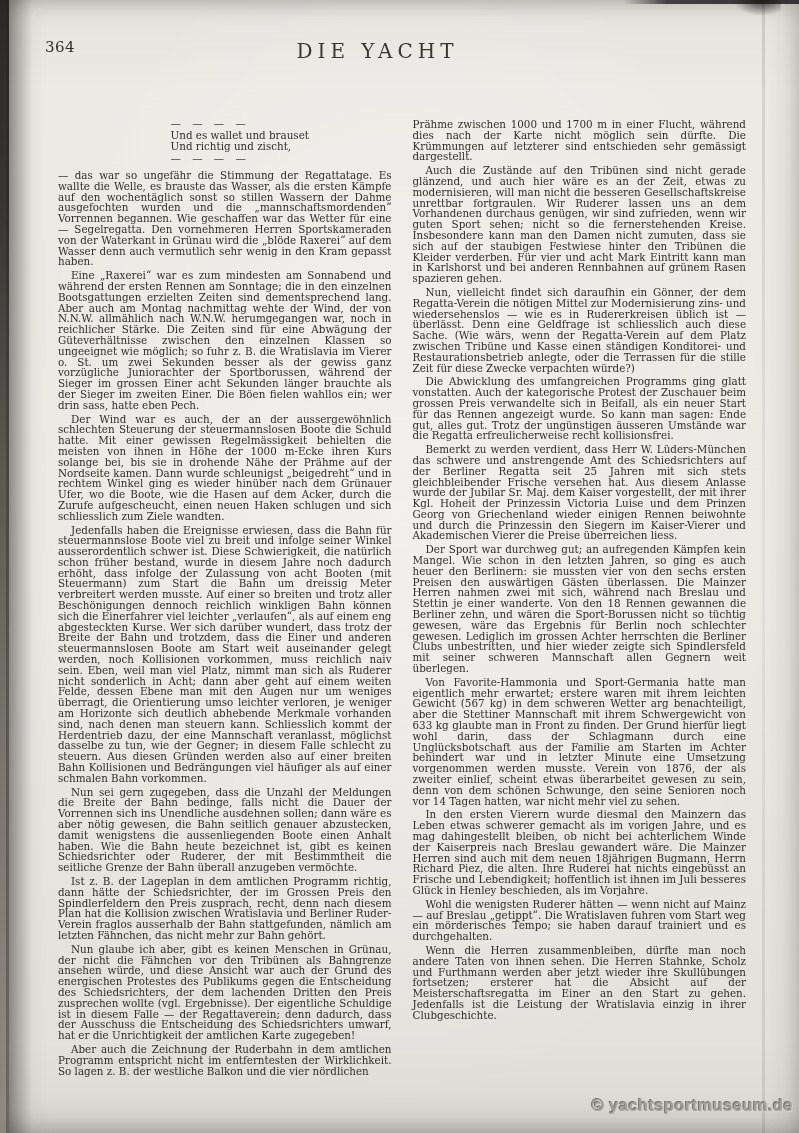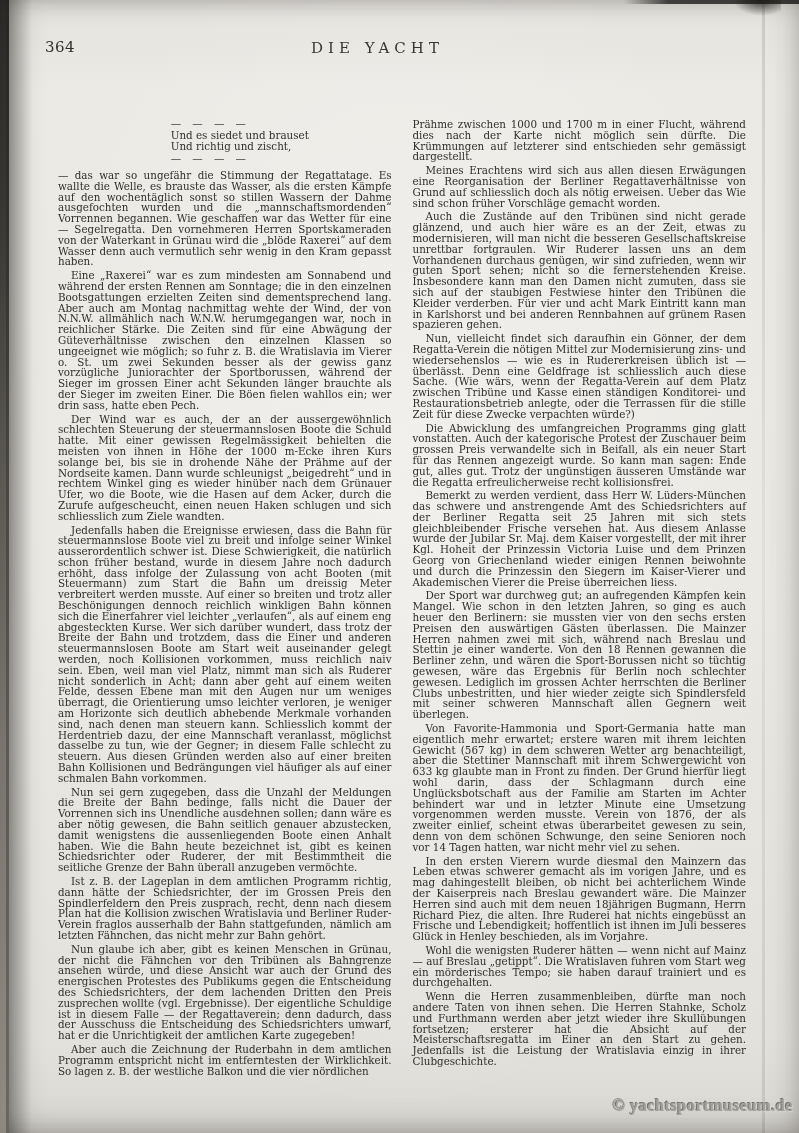--- a/index.html
+++ b/index.html
@@ -40,21 +40,21 @@
   }
   .fold-right{
     position:absolute;right:34px;top:0;width:3px;height:100%;
     background:linear-gradient(180deg, rgba(40,38,34,0.14), rgba(40,38,34,0.05) 50%, rgba(40,38,34,0.12));
   }
   
   .header{position:absolute;top:38px;left:8px;width:100%;height:22px;}
   .page-number{position:absolute;left:37px;top:0;font-size:15px;letter-spacing:0.5px;color:#33312d;}
   .journal-title{
     position:absolute;left:0;right:60px;top:1px;text-align:center;
-    font-size:15px;letter-spacing:5px;color:#3a3733;
+    font-size:20px;letter-spacing:5px;color:#3a3733;
   }
   
   .article-title{
     position:absolute;top:82px;left:60px;right:55px;text-align:center;
     font-size:20px;font-weight:bold;letter-spacing:0.3px;color:#232220;
   }
   
   .columns{
     position:absolute;top:116px;left:55px;right:50px;bottom:40px;
     display:flex;gap:15px;overflow:hidden;
@@ -62,21 +62,21 @@
   .column{flex:1 1 0;font-size:10.35px;line-height:10.8px;text-align:justify;color:#302e2a;}
   .column .para{margin:3px;text-indent:13px;}
   .column .para.flush{text-indent:0;}
   
   .epigraph{text-align:center;margin:2px 0 6px 30px;line-height:11.5px;}
   .epigraph .inner{display:inline-block;text-align:left;}
   .epigraph .dashes{letter-spacing:4px;color:#3a3834;}
   
   .watermark{
     position:absolute;right:6px;top:1096px;
-    font-family:Liberation Serif, serif;font-weight:bold;font-size:16.5px;letter-spacing:0.4px;
+    font-family:Liberation Sans, sans-serif;font-weight:bold;font-size:16.5px;letter-spacing:0.4px;
     color:#a3a19b;
     text-shadow:-1px -1px 0 #75726c, 1px 1px 0 #d6d4cf, 0 0 1px #8a8782;
   }
 </style>
 </head>
 <body>
 
 <div class="page">
 
   <div class="edge-left"></div>
@@ -89,40 +89,39 @@
     <span class="page-number">364</span>
     <span class="journal-title">DIE YACHT</span>
   </div>
 
 
   <div class="columns">
     <div class="column">
       <div class="epigraph">
         <span class="inner">
           <div class="dashes">— — — —</div>
-          <div>Und es siedet und brauset</div>
+          <div>Und es wallet und brauset</div>
           <div>Und richtig und zischt,</div>
           <div class="dashes">— — — —</div>
         </span>
       </div>
       <div>
           <p class="para flush">— das war so ungefähr die Stimmung der Regattatage. Es wallte die Welle, es brauste das Wasser, als die ersten Kämpfe auf den wochentäglich sonst so stillen Wassern der Dahme ausgefochten wurden und die „mannschaftsmordenden“ Vorrennen begannen. Wie geschaffen war das Wetter für eine — Segelregatta. Den vornehmeren Herren Sportskameraden von der Waterkant in Grünau wird die „blöde Raxerei“ auf dem Wasser denn auch vermutlich sehr wenig in den Kram gepasst haben.</p>
           <p class="para">Eine „Raxerei“ war es zum mindesten am Sonnabend und während der ersten Rennen am Sonntage; die in den einzelnen Bootsgattungen erzielten Zeiten sind dementsprechend lang. Aber auch am Montag nachmittag wehte der Wind, der von N.N.W. allmählich nach W.N.W. herumgegangen war, noch in reichlicher Stärke. Die Zeiten sind für eine Abwägung der Güteverhältnisse zwischen den einzelnen Klassen so ungeeignet wie möglich; so fuhr z. B. die Wratislavia im Vierer o. St. um zwei Sekunden besser als der gewiss ganz vorzügliche Juniorachter der Sportborussen, während der Sieger im grossen Einer acht Sekunden länger brauchte als der Sieger im zweiten Einer. Die Böen fielen wahllos ein; wer drin sass, hatte eben Pech.</p>
           <p class="para">Der Wind war es auch, der an der aussergewöhnlich schlechten Steuerung der steuermannslosen Boote die Schuld hatte. Mit einer gewissen Regelmässigkeit behielten die meisten von ihnen in Höhe der 1000 m-Ecke ihren Kurs solange bei, bis sie in drohende Nähe der Prähme auf der Nordseite kamen. Dann wurde schleunigst „beigedreht“ und in rechtem Winkel ging es wieder hinüber nach dem Grünauer Ufer, wo die Boote, wie die Hasen auf dem Acker, durch die Zurufe aufgescheucht, einen neuen Haken schlugen und sich schliesslich zum Ziele wandten.</p>
           <p class="para">Jedenfalls haben die Ereignisse erwiesen, dass die Bahn für steuermannslose Boote viel zu breit und infolge seiner Winkel ausserordentlich schwer ist. Diese Schwierigkeit, die natürlich schon früher bestand, wurde in diesem Jahre noch dadurch erhöht, dass infolge der Zulassung von acht Booten (mit Steuermann) zum Start die Bahn um dreissig Meter verbreitert werden musste. Auf einer so breiten und trotz aller Beschönigungen dennoch reichlich winkligen Bahn können sich die Einerfahrer viel leichter „verlaufen“, als auf einem eng abgesteckten Kurse. Wer sich darüber wundert, dass trotz der Breite der Bahn und trotzdem, dass die Einer und anderen steuermannslosen Boote am Start weit auseinander gelegt werden, noch Kollisionen vorkommen, muss reichlich naiv sein. Eben, weil man viel Platz, nimmt man sich als Ruderer nicht sonderlich in Acht; dann aber geht auf einem weiten Felde, dessen Ebene man mit den Augen nur um weniges überragt, die Orientierung umso leichter verloren, je weniger am Horizonte sich deutlich abhebende Merkmale vorhanden sind, nach denen man steuern kann. Schliesslich kommt der Herdentrieb dazu, der eine Mannschaft veranlasst, möglichst dasselbe zu tun, wie der Gegner; in diesem Falle schlecht zu steuern. Aus diesen Gründen werden also auf einer breiten Bahn Kollisionen und Bedrängungen viel häufiger als auf einer schmalen Bahn vorkommen.</p>
           <p class="para">Nun sei gern zugegeben, dass die Unzahl der Meldungen die Breite der Bahn bedinge, falls nicht die Dauer der Vorrennen sich ins Unendliche ausdehnen sollen; dann wäre es aber nötig gewesen, die Bahn seitlich genauer abzustecken, damit wenigstens die aussenliegenden Boote einen Anhalt haben. Wie die Bahn heute bezeichnet ist, gibt es keinen Schiedsrichter oder Ruderer, der mit Bestimmtheit die seitliche Grenze der Bahn überall anzugeben vermöchte.</p>
           <p class="para">Ist z. B. der Lageplan in dem amtlichen Programm richtig, dann hätte der Schiedsrichter, der im Grossen Preis den Spindlerfeldern den Preis zusprach, recht, denn nach diesem Plan hat die Kollision zwischen Wratislavia und Berliner Ruder-Verein fraglos ausserhalb der Bahn stattgefunden, nämlich am letzten Fähnchen, das nicht mehr zur Bahn gehört.</p>
           <p class="para">Nun glaube ich aber, gibt es keinen Menschen in Grünau, der nicht die Fähnchen vor den Tribünen als Bahngrenze ansehen würde, und diese Ansicht war auch der Grund des energischen Protestes des Publikums gegen die Entscheidung des Schiedsrichters, der dem lachenden Dritten den Preis zusprechen wollte (vgl. Ergebnisse). Der eigentliche Schuldige ist in diesem Falle — der Regattaverein; denn dadurch, dass der Ausschuss die Entscheidung des Schiedsrichters umwarf, hat er die Unrichtigkeit der amtlichen Karte zugegeben!</p>
           <p class="para">Aber auch die Zeichnung der Ruderbahn in dem amtlichen Programm entspricht nicht im entferntesten der Wirklichkeit. So lagen z. B. der westliche Balkon und die vier nördlichen</p>
         </div>
     </div>
     <div class="column">
       <div>
           <p class="para flush">Prähme zwischen 1000 und 1700 m in einer Flucht, während dies nach der Karte nicht möglich sein dürfte. Die Krümmungen auf letzterer sind entschieden sehr gemässigt dargestellt.</p>
-          <p class="para">Meines Erachtens wird sich aus allen diesen Erwägungen eine Reorganisation der Berliner Regattaverhältnisse von Grund auf schliesslich doch als nötig erweisen. Ueber das Wie sind schon früher Vorschläge gemacht worden.</p>
           <p class="para">Auch die Zustände auf den Tribünen sind nicht gerade glänzend, und auch hier wäre es an der Zeit, etwas zu modernisieren, will man nicht die besseren Gesellschaftskreise unrettbar fortgraulen. Wir Ruderer lassen uns an dem Vorhandenen durchaus genügen, wir sind zufrieden, wenn wir guten Sport sehen; nicht so die fernerstehenden Kreise. Insbesondere kann man den Damen nicht zumuten, dass sie sich auf der staubigen Festwiese hinter den Tribünen die Kleider verderben. Für vier und acht Mark Eintritt kann man in Karlshorst und bei anderen Rennbahnen auf grünem Rasen spazieren gehen.</p>
           <p class="para">Nun, vielleicht findet sich daraufhin ein Gönner, der dem Regatta-Verein die nötigen Mittel zur Modernisierung zins- und wiedersehenslos — wie es in Rudererkreisen üblich ist — überlässt. Denn eine Geldfrage ist schliesslich auch diese Sache. (Wie wärs, wenn der Regatta-Verein auf dem Platz zwischen Tribüne und Kasse einen ständigen Konditorei- und Restaurationsbetrieb anlegte, oder die Terrassen für die stille Zeit für diese Zwecke verpachten würde?)</p>
           <p class="para">Die Abwicklung des umfangreichen Programms ging glatt vonstatten. Auch der kategorische Protest der Zuschauer beim grossen Preis verwandelte sich in Beifall, als ein neuer Start für das Rennen angezeigt wurde. So kann man sagen: Ende gut, alles gut. Trotz der ungünstigen äusseren Umstände war die Regatta erfreulicherweise recht kollisionsfrei.</p>
           <p class="para">Bemerkt zu werden verdient, dass Herr W. Lüders-München das schwere und anstrengende Amt des Schiedsrichters auf der Berliner Regatta seit 25 Jahren mit sich stets gleichbleibender Frische versehen hat. Aus diesem Anlasse wurde der Jubilar Sr. Maj. dem Kaiser vorgestellt, der mit ihrer Kgl. Hoheit der Prinzessin Victoria Luise und dem Prinzen Georg von Griechenland wieder einigen Rennen beiwohnte und durch die Prinzessin den Siegern im Kaiser-Vierer und Akademischen Vierer die Preise überreichen liess.</p>
           <p class="para">Der Sport war durchweg gut; an aufregenden Kämpfen kein Mangel. Wie schon in den letzten Jahren, so ging es auch heuer den Berlinern: sie mussten vier von den sechs ersten Preisen den auswärtigen Gästen überlassen. Die Mainzer Herren nahmen zwei mit sich, während nach Breslau und Stettin je einer wanderte. Von den 18 Rennen gewannen die Berliner zehn, und wären die Sport-Borussen nicht so tüchtig gewesen, wäre das Ergebnis für Berlin noch schlechter gewesen. Lediglich im grossen Achter herrschten die Berliner Clubs unbestritten, und hier wieder zeigte sich Spindlersfeld mit seiner schweren Mannschaft allen Gegnern weit überlegen.</p>
           <p class="para">Von Favorite-Hammonia und Sport-Germania hatte man eigentlich mehr erwartet; erstere waren mit ihrem leichten Gewicht (567 kg) in dem schweren Wetter arg benachteiligt, aber die Stettiner Mannschaft mit ihrem Schwergewicht von 633 kg glaubte man in Front zu finden. Der Grund hierfür liegt wohl darin, dass der Schlagmann durch eine Unglücksbotschaft aus der Familie am Starten im Achter behindert war und in letzter Minute eine Umsetzung vorgenommen werden musste. Verein von 1876, der als zweiter einlief, scheint etwas überarbeitet gewesen zu sein, denn von dem schönen Schwunge, den seine Senioren noch vor 14 Tagen hatten, war nicht mehr viel zu sehen.</p>
           <p class="para">In den ersten Vierern wurde diesmal den Mainzern das Leben etwas schwerer gemacht als im vorigen Jahre, und es mag dahingestellt bleiben, ob nicht bei achterlichem Winde der Kaiserpreis nach Breslau gewandert wäre. Die Mainzer Herren sind auch mit dem neuen 18jährigen Bugmann, Herrn Richard Piez, die alten. Ihre Ruderei hat nichts eingebüsst an Frische und Lebendigkeit; hoffentlich ist ihnen im Juli besseres Glück in Henley beschieden, als im Vorjahre.</p>
           <p class="para">Wohl die wenigsten Ruderer hätten — wenn nicht auf Mainz — auf Breslau „getippt“. Die Wratislaven fuhren vom Start weg ein mörderisches Tempo; sie haben darauf trainiert und es durchgehalten.</p>
           <p class="para">Wenn die Herren zusammenbleiben, dürfte man noch andere Taten von ihnen sehen. Die Herren Stahnke, Scholz und Furthmann werden aber jetzt wieder ihre Skullübungen fortsetzen; ersterer hat die Absicht auf der Meisterschaftsregatta im Einer an den Start zu gehen. Jedenfalls ist die Leistung der Wratislavia einzig in ihrer Clubgeschichte.</p>
         </div>

